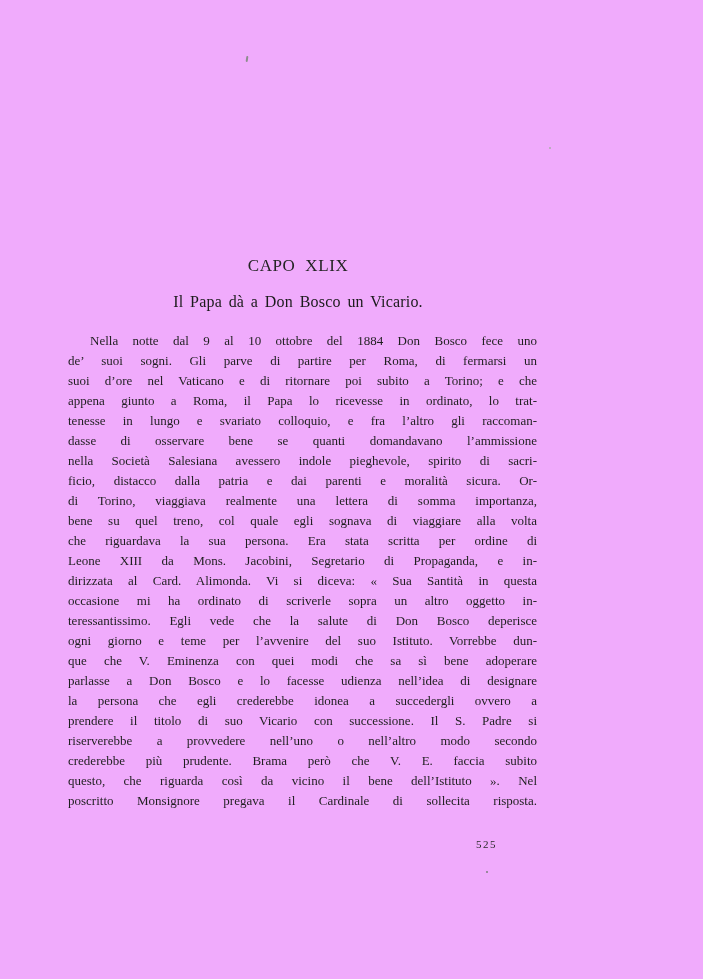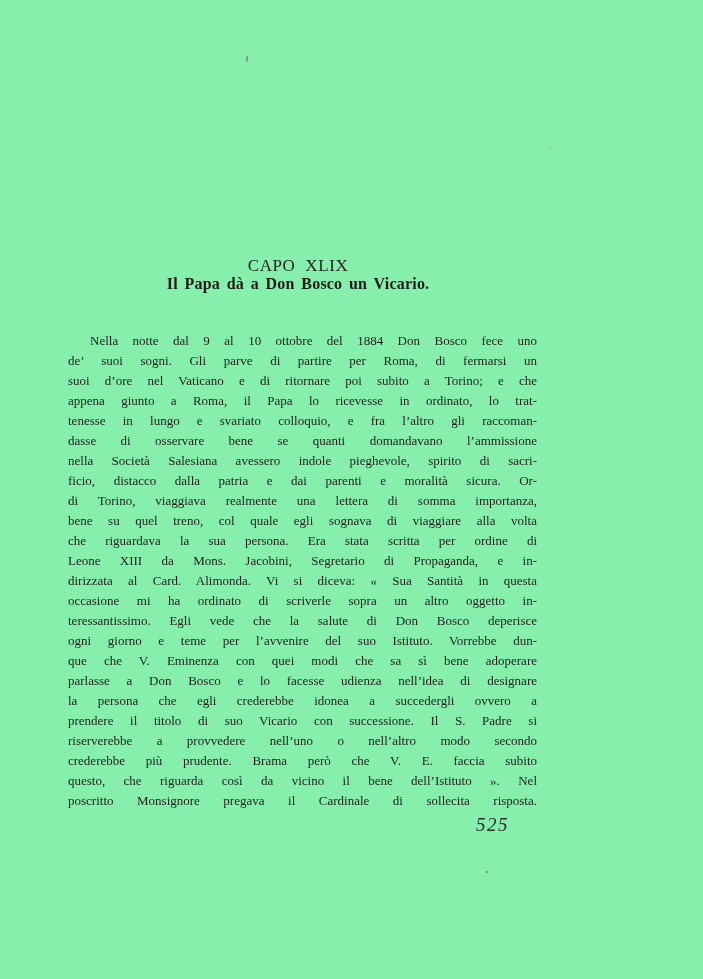--- a/index.html
+++ b/index.html
@@ -5,44 +5,44 @@
   html, body {
     margin: 0;
     padding: 0;
     background: #e9e9e9;
   }
   .page {
     position: relative;
     width: 703px;
     height: 979px;
     margin: 0 auto;
-    background: #86efac;
+    background: #f0abfc;
     font-family: "Liberation Serif", serif;
     color: #1f1f1f;
     overflow: hidden;
   }
   .heading {
     position: absolute;
     left: 63px;
     top: 257px;
     width: 470px;
     text-align: center;
   }
   .capo {
     font-size: 17px;
     line-height: 17px;
     letter-spacing: 0.6px;
     word-spacing: 5px;
     color: #242424;
   }
   .subtitle {
-    margin-top: 2px;
+    margin-top: 20px;
     font-size: 16px;
     line-height: 16px;
-    font-weight: bold;
+    font-weight: normal;
     word-spacing: 2.5px;
     letter-spacing: 0.2px;
     color: #1b1b1b;
   }
   .body-text {
     position: absolute;
     left: 68px;
     top: 331px;
     width: 469px;
     font-size: 13px;
@@ -53,23 +53,22 @@
     text-align: justify;
     text-align-last: justify;
     word-spacing: 0.5px;
   }
   .line.indent {
     padding-left: 22px;
   }
   .page-number {
     position: absolute;
     left: 476px;
-    top: 814px;
-    font-size: 19px;
-    font-style: italic;
+    top: 838px;
+    font-size: 11px;
     letter-spacing: 1.5px;
     color: #2b2b2b;
   }
   .speck {
     position: absolute;
     background: #8d8d8d;
     border-radius: 50%;
   }
   .speck-1 { left: 246px; top: 56px; width: 2px; height: 6px; border-radius: 1px; transform: rotate(8deg); }
   .speck-2 { left: 549px; top: 147px; width: 2px; height: 2px; background: #adadad; }

